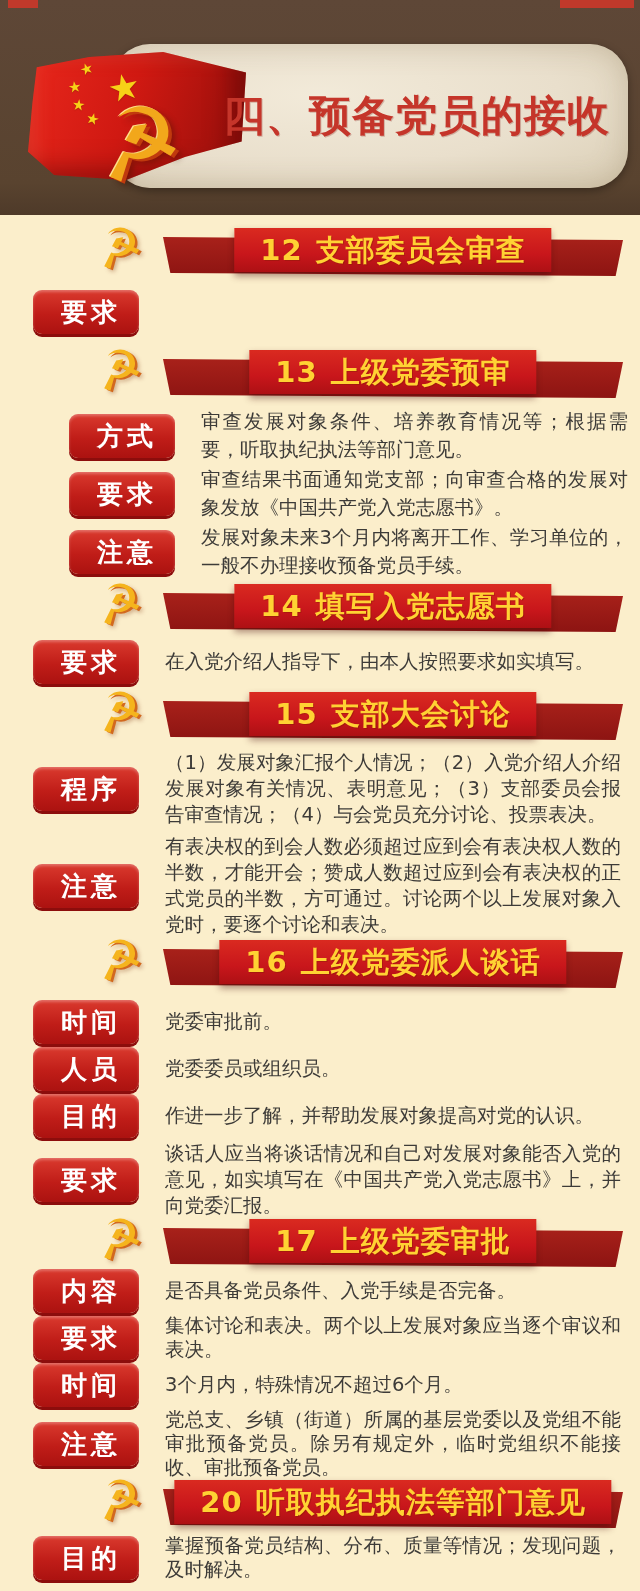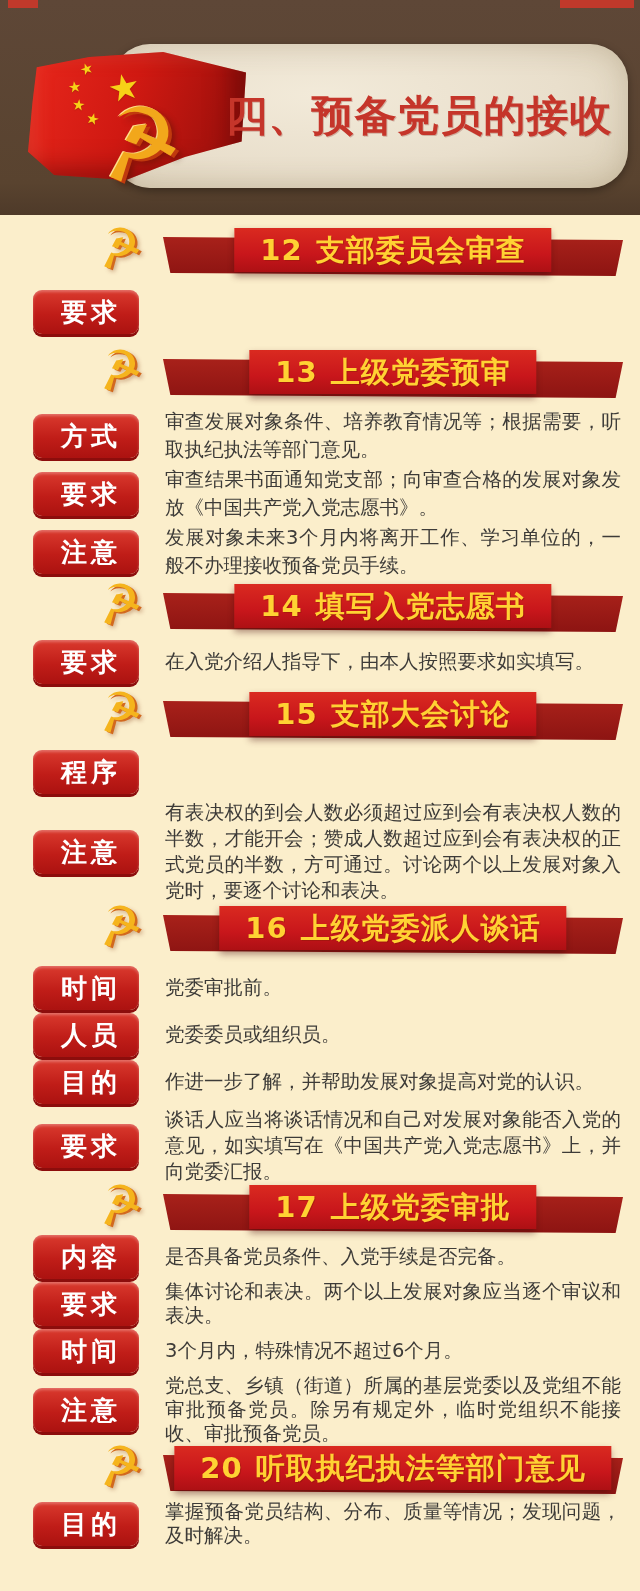--- a/index.html
+++ b/index.html
@@ -22,22 +22,22 @@
   .corner-strip { position:absolute; top:0; height:8px; background:#c0392b; }
   .corner-strip.left  { left:8px;  width:30px; }
   .corner-strip.right { left:560px; width:74px; }
   .parchment {
     position:absolute; left:112px; top:44px; width:516px; height:144px;
     border-radius:38px;
     background:radial-gradient(ellipse at 40% 35%, #f2ead9 0%, #e9dfcc 55%, #d9cdb4 100%);
     box-shadow:0 3px 8px rgba(0,0,0,.35), inset 0 0 30px rgba(120,95,60,.25);
   }
   .header-title {
-    position:absolute; left:204px; top:88px; width:430px;
-    text-align:center; font-size:42px; font-weight:bold; color:#c5352a;
+    position:absolute; left:180px; top:88px; width:430px;
+    text-align:right; font-size:42px; font-weight:bold; color:#c5352a;
     letter-spacing:1px; text-shadow:1px 1px 0 rgba(120,20,10,.25);
   }
   .flag {
     position:absolute; left:28px; top:52px; width:218px; height:128px;
     background:linear-gradient(110deg,#e8271c 0%,#d01912 45%,#a8120d 80%,#8e0f0b 100%);
     clip-path:polygon(4% 12%, 28% 4%, 62% 0%, 100% 16%, 98% 70%, 72% 82%, 45% 100%, 12% 96%, 0% 78%, 2% 40%);
     box-shadow:inset -14px -10px 26px rgba(90,5,5,.55), inset 8px 6px 18px rgba(255,120,90,.25);
   }
   .flag-star { position:absolute; color:#f7d117; text-shadow:0 1px 1px rgba(120,40,0,.4); line-height:1; }
   .star-big    { left:108px; top:70px;  font-size:36px; transform:rotate(-12deg); }
@@ -88,21 +88,21 @@
     letter-spacing:4px; padding-left:10px;
   }
   .text {
     margin-left:26px; width:456px;
     color:#3d3b38; font-size:19.5px; line-height:28px;
     text-align:justify;
   }
 
   
   .s12 .banner { margin-top:13px; }  .s12 .rows { margin-top:12px; }
-  .s13 .banner { margin-top:16px; }  .s13 .rows { margin-top:8px; }  .s13 .row + .row { margin-top:2px; }
+  .s13 .banner { margin-top:16px; }  .s13 .rows { margin-top:8px;margin-left:36px; }  .s13 .row + .row { margin-top:2px; }
   .s14 .banner { margin-top:4px; }   .s14 .rows { margin-top:6px; }
   .s15 .banner { margin-top:8px; }   .s15 .rows { margin-top:8px; }  .s15 .row + .row { margin-top:6px; }
   .s15 .text { line-height:26px; }
   .s16 .banner { margin-top:2px; }   .s16 .rows { margin-top:10px; } .s16 .row + .row { margin-top:3px; }
   .s16 .text { line-height:26px; }
   .s17 .banner { margin-top:0; }     .s17 .rows { margin-top:0; }  .s17 .row + .row { margin-top:1px; }
   .s17 .text { line-height:24px; }
   .s18 .banner { margin-top:0; }     .s18 .rows { margin-top:4px; }
   .s18 .text { line-height:24px; }
 </style>
@@ -176,20 +176,21 @@
 
   <div class="section s15">
     <div class="banner">
       <span class="sec-emblem">☭</span>
       <div class="banner-back"></div>
       <div class="banner-front"><span class="num">15</span><span>支部大会讨论</span></div>
     </div>
     <div class="rows">
       <div class="row">
         <div class="label">程序</div>
+        <div class="text">（1）发展对象汇报个人情况；（2）入党介绍人介绍发展对象有关情况、表明意见；（3）支部委员会报告审查情况；（4）与会党员充分讨论、投票表决。</div>
       </div>
       <div class="row">
         <div class="label">注意</div>
         <div class="text">有表决权的到会人数必须超过应到会有表决权人数的半数，才能开会；赞成人数超过应到会有表决权的正式党员的半数，方可通过。讨论两个以上发展对象入党时，要逐个讨论和表决。</div>
       </div>
     </div>
   </div>
 
   <div class="section s16">
     <div class="banner">

